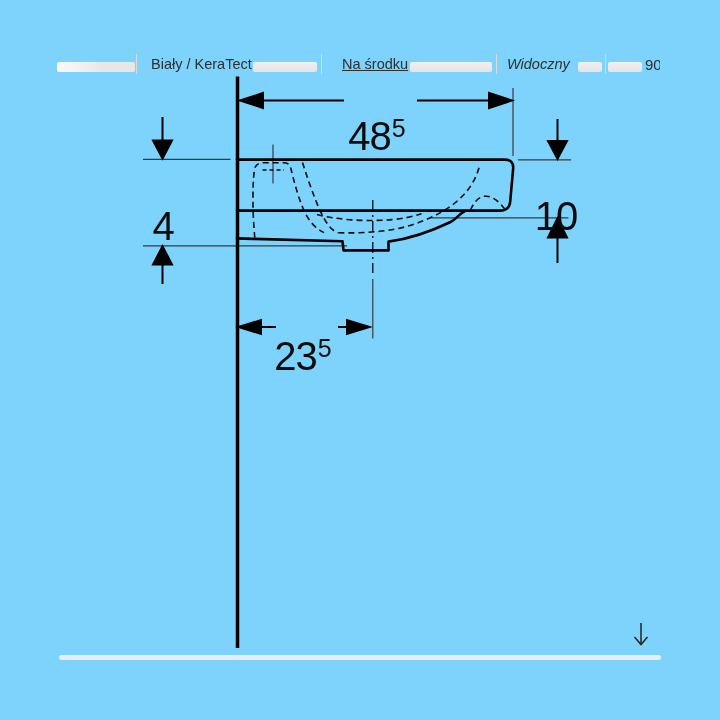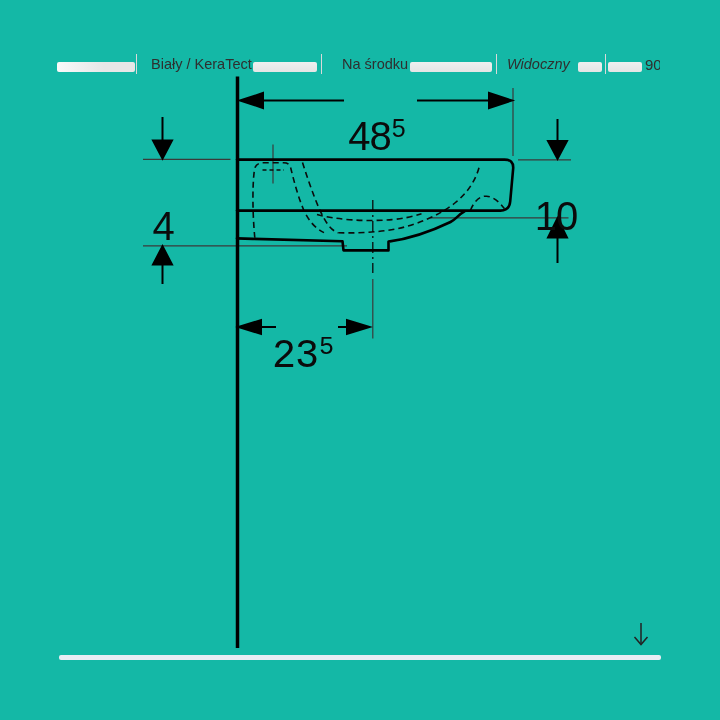--- a/index.html
+++ b/index.html
@@ -1,17 +1,17 @@
 <!DOCTYPE html>
 <html><head>
 <meta charset="utf-8">
 <style>
   html,body{margin:0;padding:0;background:#ffffff;}
   .canvas{
-    position:relative;width:720px;height:720px;background:#14b8a6;overflow:hidden;
+    position:relative;width:720px;height:720px;background:#7dd3fc;overflow:hidden;
     font-family:"Liberation Sans",sans-serif;
   }
   
   .hcol{
     position:absolute;top:55px;height:19px;line-height:19px;
     font-size:14.5px;color:#2f2f2f;white-space:nowrap;
   }
   .hclip{
     position:absolute;top:55px;height:19px;line-height:19px;overflow:hidden;
     font-size:15px;color:#2f2f2f;white-space:nowrap;
@@ -35,21 +35,21 @@
 </head>
 <body>
 
 <div class="canvas">
 
   <div class="pill fadeL" style="left:57px;width:78px;"></div>
   <div class="sep" style="left:136px;"></div>
   <div class="hcol" style="left:151px;">Biały / KeraTect</div>
   <div class="pill" style="left:253px;width:64px;"></div>
   <div class="sep" style="left:321px;"></div>
-  <div class="hcol" style="left:342px;">Na środku</div>
+  <div class="hcol" style="left:342px;text-decoration:underline;">Na środku</div>
   <div class="pill" style="left:410px;width:82px;"></div>
   <div class="sep" style="left:496px;"></div>
   <div class="hcol" style="left:507px;font-style:italic;">Widoczny</div>
   <div class="pill" style="left:578px;width:24px;"></div>
   <div class="sep" style="left:605px;"></div>
   <div class="pill" style="left:608px;width:34px;"></div>
   <div class="hclip" style="left:645px;width:15px;">
     <span>90</span>
   </div>
 
@@ -114,21 +114,21 @@
 
   <div class="dim" style="left:377px;top:80px;">
     <span>48</span><sup>5</sup>
   </div>
   <div class="dim" style="left:163px;top:178px;">
     <span>4</span>
   </div>
   <div class="dim" style="left:556px;top:168px;">
     <span>10</span>
   </div>
-  <div class="dim" style="left:303px;top:300px;font-family:Liberation Mono, monospace;">
+  <div class="dim" style="left:303px;top:300px;">
     <span>23</span><sup>5</sup>
   </div>
 
   <svg class="scroll-arrow" width="22" height="30" viewBox="0 0 22 30">
     <line x1="11" y1="4" x2="11" y2="24" stroke="#222222" stroke-width="1.5"></line>
     <polyline points="4.5,18 11,25.5 17.5,18" stroke="#222222" stroke-width="1.5" fill="none"></polyline>
   </svg>
 
   <div class="hscrollbar"></div>
 

